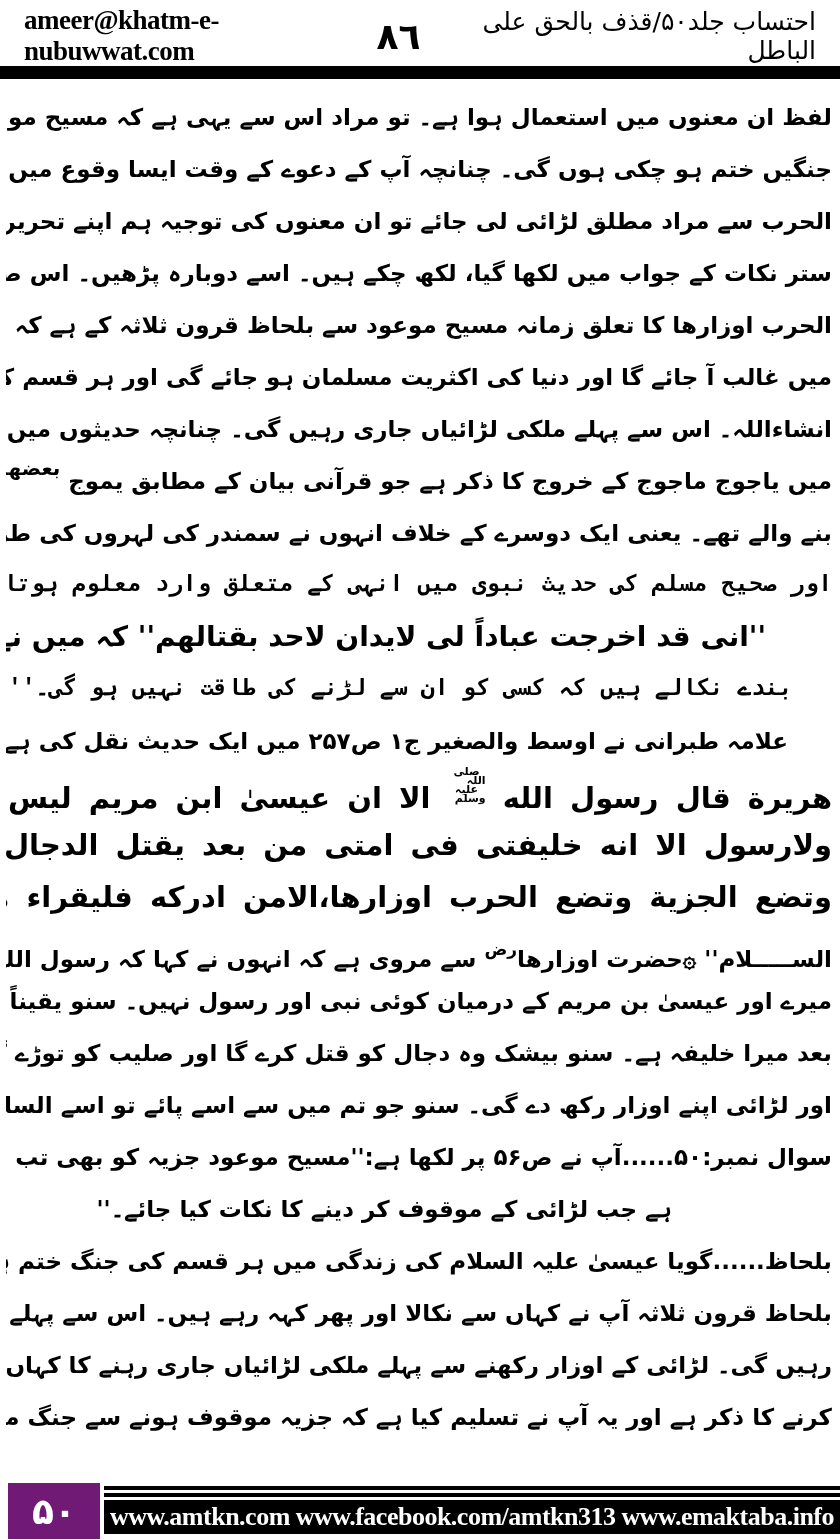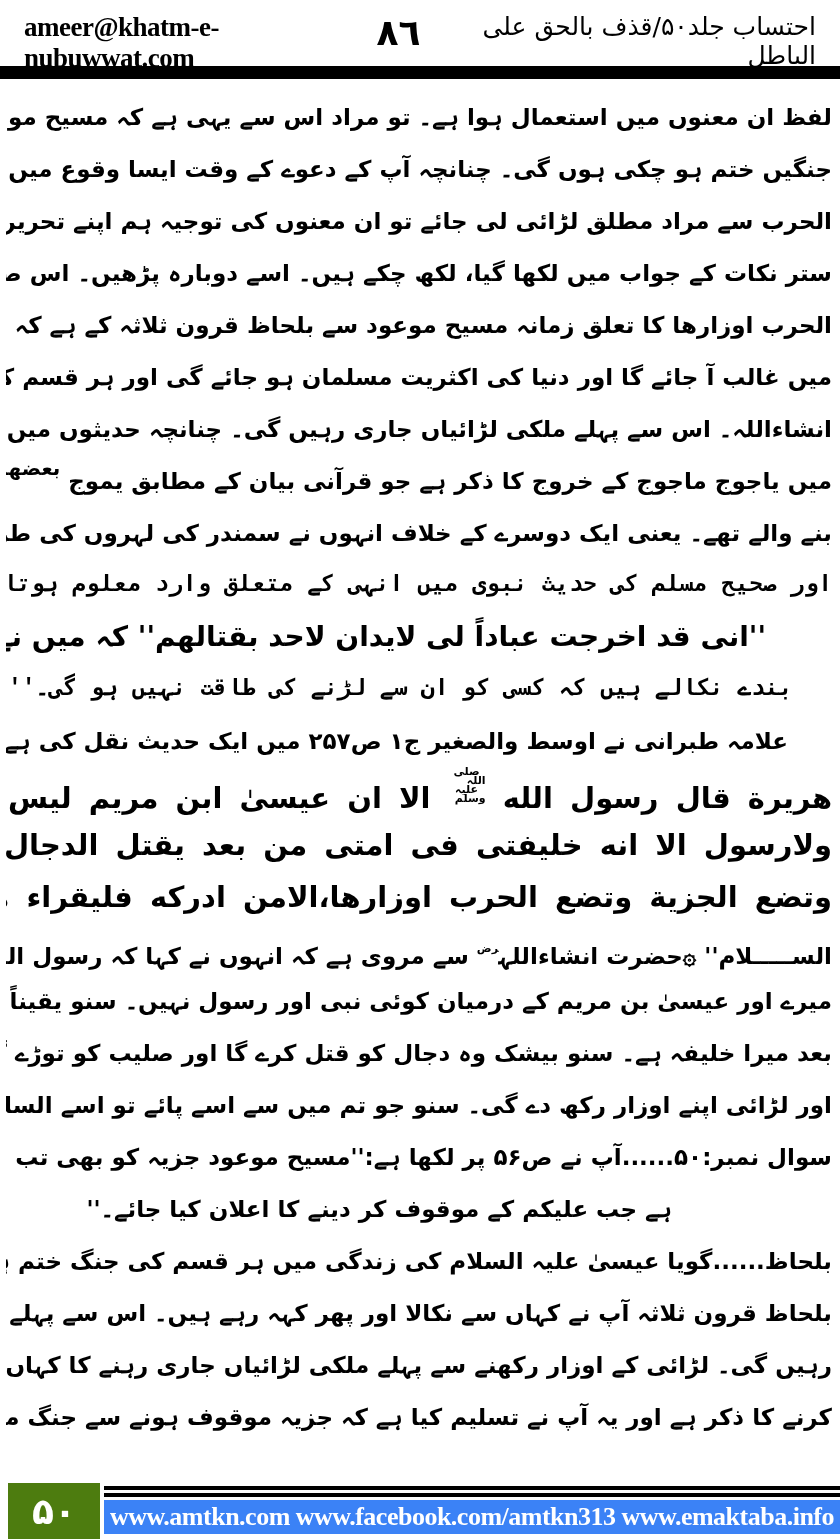--- a/index.html
+++ b/index.html
@@ -5,21 +5,21 @@
   html,body{margin:0;padding:0;background:#ffffff;}
   .page{
     position:relative;
     width:840px;height:1540px;
     background:#ffffff;color:#000000;
     font-family:"DejaVu Sans",sans-serif;
     overflow:hidden;
   }
   
   .header{
-    display:flex;justify-content:space-between;
+    display:flex;justify-content:space-between;align-items:center;
     padding:12px 24px 4px 24px;height:48px;
   }
   .email{
     direction:ltr;
     font-family:"Liberation Serif",serif;
     font-weight:bold;font-size:27px;letter-spacing:-0.5px;
   }
   .pagenum{font-weight:bold;font-size:36px;}
   .h-title{font-weight:normal;font-size:25px;}
   .header-rule{height:13px;background:#000;margin-top:2px;}
@@ -34,40 +34,40 @@
     padding:0 2px;
   }
   .endL{text-align:right;text-align-last:left;font-family:Liberation Mono, monospace;}
   .q{font-size:28px;padding:0 68px 0 48px;}
   .a{font-size:29px;word-spacing:7px;}
   .indent{padding-right:46px;}
   .mid{text-align:right;text-align-last:right;padding-right:162px;}
   .split{display:flex;justify-content:space-between;align-items:baseline;}
   .split span{white-space:nowrap;}
   .raised{display:inline-block;vertical-align:14px;font-size:20px;line-height:20px;}
-  .sup{font-size:11px;vertical-align:12px;}
+  .sup{font-size:17px;vertical-align:12px;}
   .saw{
     display:inline-block;width:38px;
     font-size:11px;line-height:9px;text-align:center;
     vertical-align:6px;white-space:normal;
   }
   
   .footer{
     position:absolute;left:0;right:0;bottom:0;height:58px;
     display:flex;align-items:flex-end;direction:ltr;
   }
   .pageno-box{
-    width:92px;height:56px;background:#4d7c0f;color:#fff;
+    width:92px;height:56px;background:#701a75;color:#fff;
     display:flex;align-items:center;justify-content:center;
     font-size:36px;font-weight:bold;margin:0 4px 1px 8px;
   }
   .footer-right{flex:1;display:flex;flex-direction:column;justify-content:flex-end;padding-bottom:6px;}
   .rule-thin{height:4px;background:#000;margin-bottom:3px;}
   .url-bar{
-    height:34px;background:#3b82f6;color:#fff;
+    height:34px;background:#000000;color:#fff;
     display:flex;align-items:center;justify-content:center;
     font-family:"Liberation Serif",serif;font-weight:bold;font-size:26px;
     letter-spacing:-0.5px;
   }
 </style>
 </head>
 <body>
 
 <div class="page">
 
@@ -88,29 +88,29 @@
     <div class="line">انشاءاللہ۔ اس سے پہلے ملکی لڑائیاں جاری رہیں گی۔ چنانچہ حدیثوں میں مسیح موعود کے زمانہ</div>
     <div class="line"><span>میں یاجوج ماجوج کے خروج کا ذکر ہے جو قرآنی بیان کے مطابق یموج </span><span class="raised">بعضهم</span></div>
     <div class="line">بنے والے تھے۔ یعنی ایک دوسرے کے خلاف انہوں نے سمندر کی لہروں کی طرح اٹھتے رہنا تھا</div>
     <div class="line endL">اور صحیح مسلم کی حدیث نبوی میں انہی کے متعلق وارد معلوم ہوتا ہے۔</div>
     <div class="line q">''انی قد اخرجت عباداً لی لایدان لاحد بقتالهم'' کہ میں نے اپنے ایسے</div>
     <div class="line endL">بندے نکالے ہیں کہ کسی کو ان سے لڑنے کی طاقت نہیں ہو گی۔''</div>
     <div class="line indent">علامہ طبرانی نے اوسط والصغیر ج۱ ص۲۵۷ میں ایک حدیث نقل کی ہے:''عــن ابی</div>
     <div class="line a"><span>هریرة قال رسول الله </span><span class="saw"><div>صلی اللہ</div><div>علیہ وسلم</div></span><span> الا ان عیسیٰ ابن مریم لیس بینی وبینه نبی</span></div>
     <div class="line a">ولارسول الا انه خلیفتی فی امتی من بعد یقتل الدجال ویکسر الصلیب</div>
     <div class="line a">وتضع الجزیة وتضع الحرب اوزارها،الامن ادرکه فلیقراء منکم علیه</div>
-    <div class="line"><span>الســـــلام'' ۞حضرت انشاءاللہ</span><span class="sup">رض</span><span> سے مروی ہے کہ انہوں نے کہا کہ رسول اللہ</span></div>
+    <div class="line"><span>الســـــلام'' ۞حضرت اوزارها</span><span class="sup">رض</span><span> سے مروی ہے کہ انہوں نے کہا کہ رسول اللہ</span></div>
     <div class="line">میرے اور عیسیٰ بن مریم کے درمیان کوئی نبی اور رسول نہیں۔ سنو یقیناً وہ میری امت میں میرے</div>
     <div class="line">بعد میرا خلیفہ ہے۔ سنو بیشک وہ دجال کو قتل کرے گا اور صلیب کو توڑے گا اور جزیہ موقوف کر دے گا</div>
     <div class="line">اور لڑائی اپنے اوزار رکھ دے گی۔ سنو جو تم میں سے اسے پائے تو اسے السلام علیکم کہے۔ ۞</div>
     <div class="line split">
         <span>سوال نمبر:۵۰......</span>
         <span>آپ نے ص۵۶ پر لکھا ہے:''مسیح موعود جزیہ کو بھی تب ہی موقوف کر سکتا</span>
       </div>
-    <div class="line mid">ہے جب علیکم کے موقوف کر دینے کا اعلان کیا جائے۔''</div>
+    <div class="line mid">ہے جب لڑائی کے موقوف کر دینے کا نکات کیا جائے۔''</div>
     <div class="line split">
         <span>بلحاظ......</span>
         <span>گویا عیسیٰ علیہ السلام کی زندگی میں ہر قسم کی جنگ ختم ہو جانی چاہئے۔ یہ</span>
       </div>
     <div class="line">بلحاظ قرون ثلاثہ آپ نے کہاں سے نکالا اور پھر کہہ رہے ہیں۔ اس سے پہلے ملکی لڑائیاں جاری</div>
     <div class="line">رہیں گی۔ لڑائی کے اوزار رکھنے سے پہلے ملکی لڑائیاں جاری رہنے کا کہاں ذکر ہے؟۔ جزیہ موقوف</div>
     <div class="line">کرنے کا ذکر ہے اور یہ آپ نے تسلیم کیا ہے کہ جزیہ موقوف ہونے سے جنگ موقوف ہو جائے</div>
   </div>
 
   <div class="footer">

